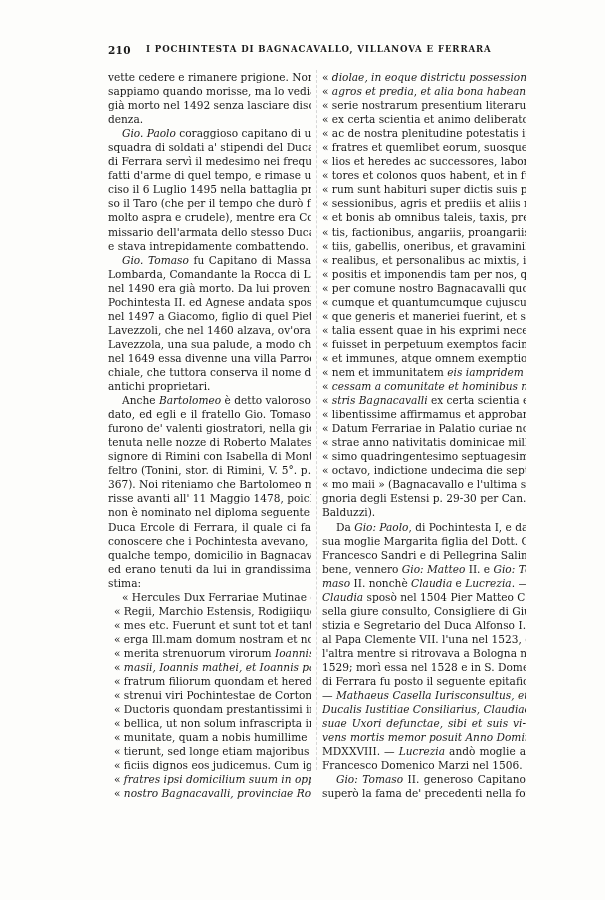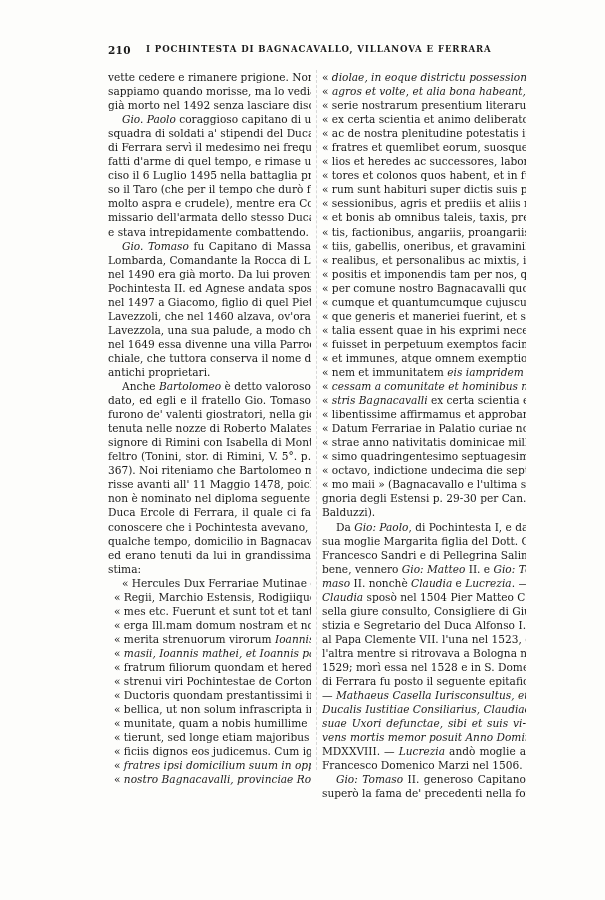--- a/index.html
+++ b/index.html
@@ -24,20 +24,21 @@
 
 <div class="header">
   <span class="pagenum">210</span>
   <span class="running">I POCHINTESTA DI BAGNACAVALLO, VILLANOVA E FERRARA</span>
 </div>
 
 <div class="col col-left" id="col-left">
     <div class="line">vette cedere e rimanere prigione. Non</div>
     <div class="line">sappiamo quando morisse, ma lo vediamo</div>
     <div class="line">già morto nel 1492 senza lasciare discen-</div>
+    <div class="line last">denza.</div>
     <div class="line indent"><i>Gio. Paolo</i> coraggioso capitano di una</div>
     <div class="line">squadra di soldati a' stipendi del Duca</div>
     <div class="line">di Ferrara servì il medesimo nei frequenti</div>
     <div class="line">fatti d'arme di quel tempo, e rimase uc-</div>
     <div class="line">ciso il 6 Luglio 1495 nella battaglia pres-</div>
     <div class="line">so il Taro (che per il tempo che durò fu</div>
     <div class="line">molto aspra e crudele), mentre era Com-</div>
     <div class="line">missario dell'armata dello stesso Duca,</div>
     <div class="line last">e stava intrepidamente combattendo.</div>
     <div class="line indent"><i>Gio. Tomaso</i> fu Capitano di Massa</div>
@@ -76,21 +77,21 @@
     <div class="line quote">« bellica, ut non solum infrascripta im-</div>
     <div class="line quote">« munitate, quam a nobis humillime pe</div>
     <div class="line quote">« tierunt, sed longe etiam majoribus bene-</div>
     <div class="line quote">« ficiis dignos eos judicemus. Cum igitur</div>
     <div class="line quote">« <i>fratres ipsi domicilium suum in oppido</i></div>
     <div class="line quote">« <i>nostro Bagnacavalli, provinciae Roman-</i></div>
   </div>
 <div class="divider"></div>
 <div class="col col-right" id="col-right">
     <div class="line">« <i>diolae, in eoque districtu possessiones,</i></div>
-    <div class="line">« <i>agros et volte</i>, <i>et alia bona habeant,</i></div>
+    <div class="line">« <i>agros et predia</i>, <i>et alia bona habeant,</i></div>
     <div class="line">« serie nostrarum presentium literarum,</div>
     <div class="line">« ex certa scientia et animo deliberato,</div>
     <div class="line">« ac de nostra plenitudine potestatis ipsos</div>
     <div class="line">« fratres et quemlibet eorum, suosque fi-</div>
     <div class="line">« lios et heredes ac successores, labora-</div>
     <div class="line">« tores et colonos quos habent, et in futu-</div>
     <div class="line">« rum sunt habituri super dictis suis pos-</div>
     <div class="line">« sessionibus, agris et prediis et aliis rebus</div>
     <div class="line">« et bonis ab omnibus taleis, taxis, presti-</div>
     <div class="line">« tis, factionibus, angariis, proangariis, da-</div>

